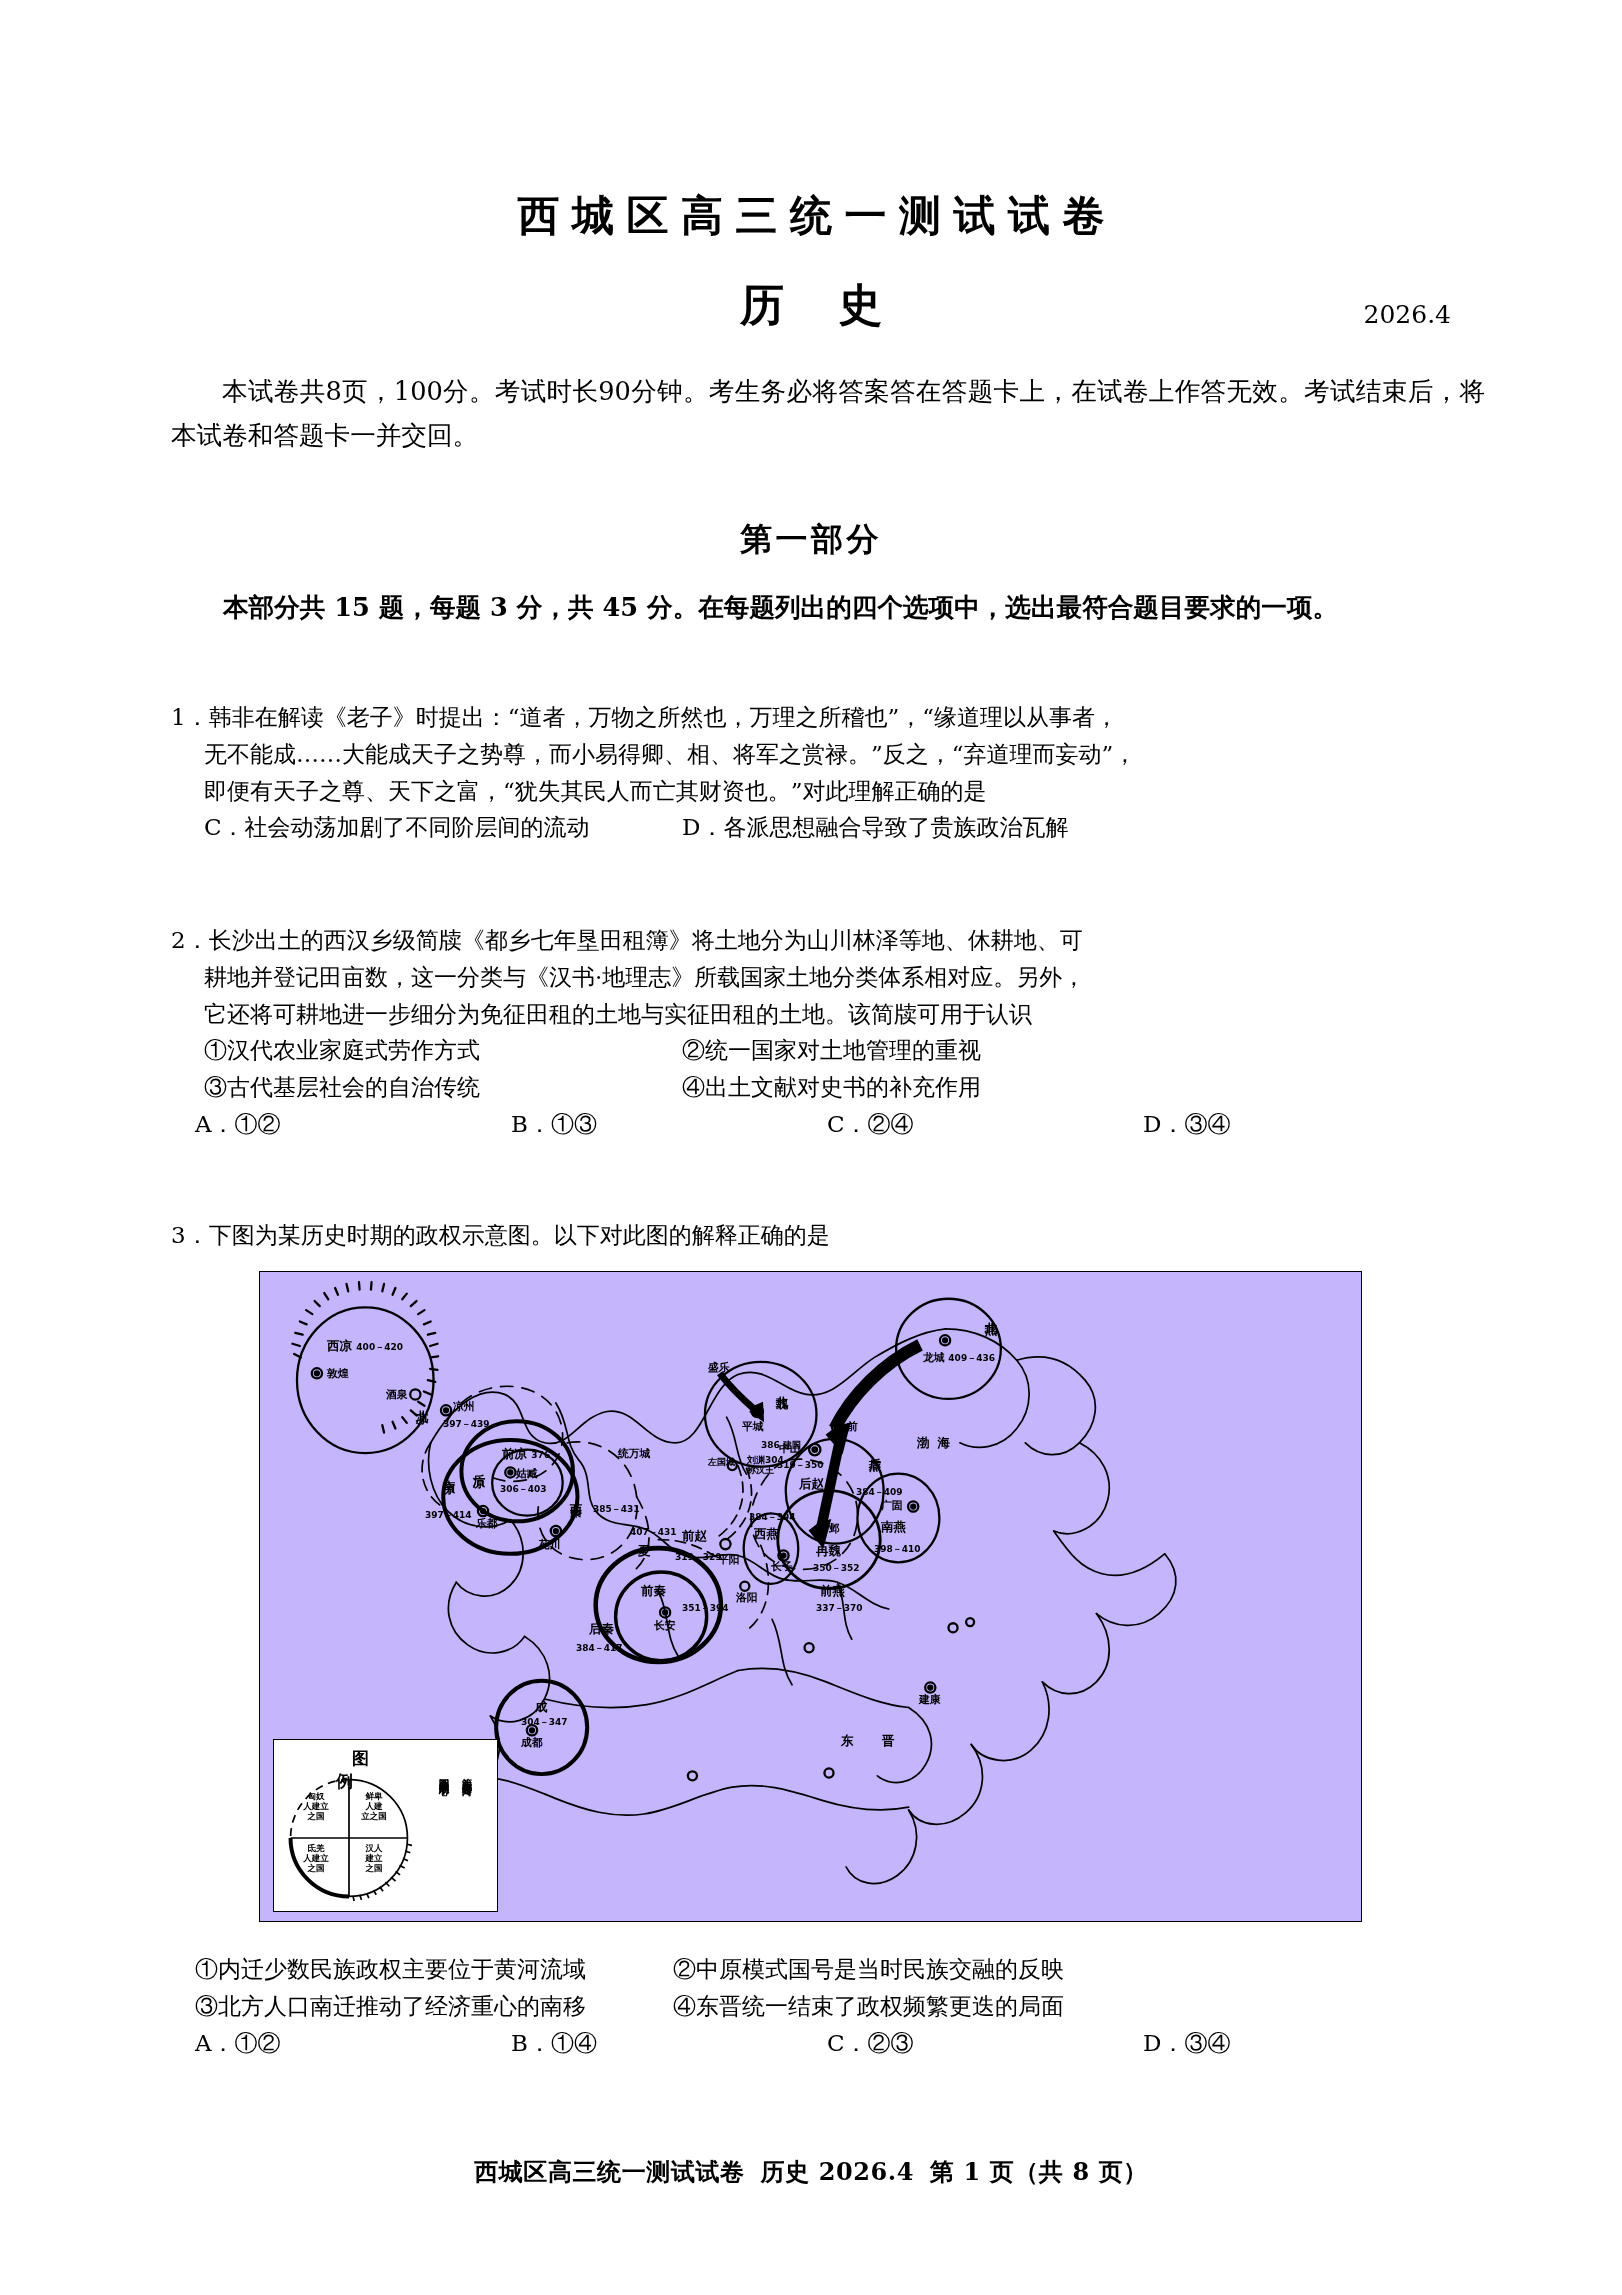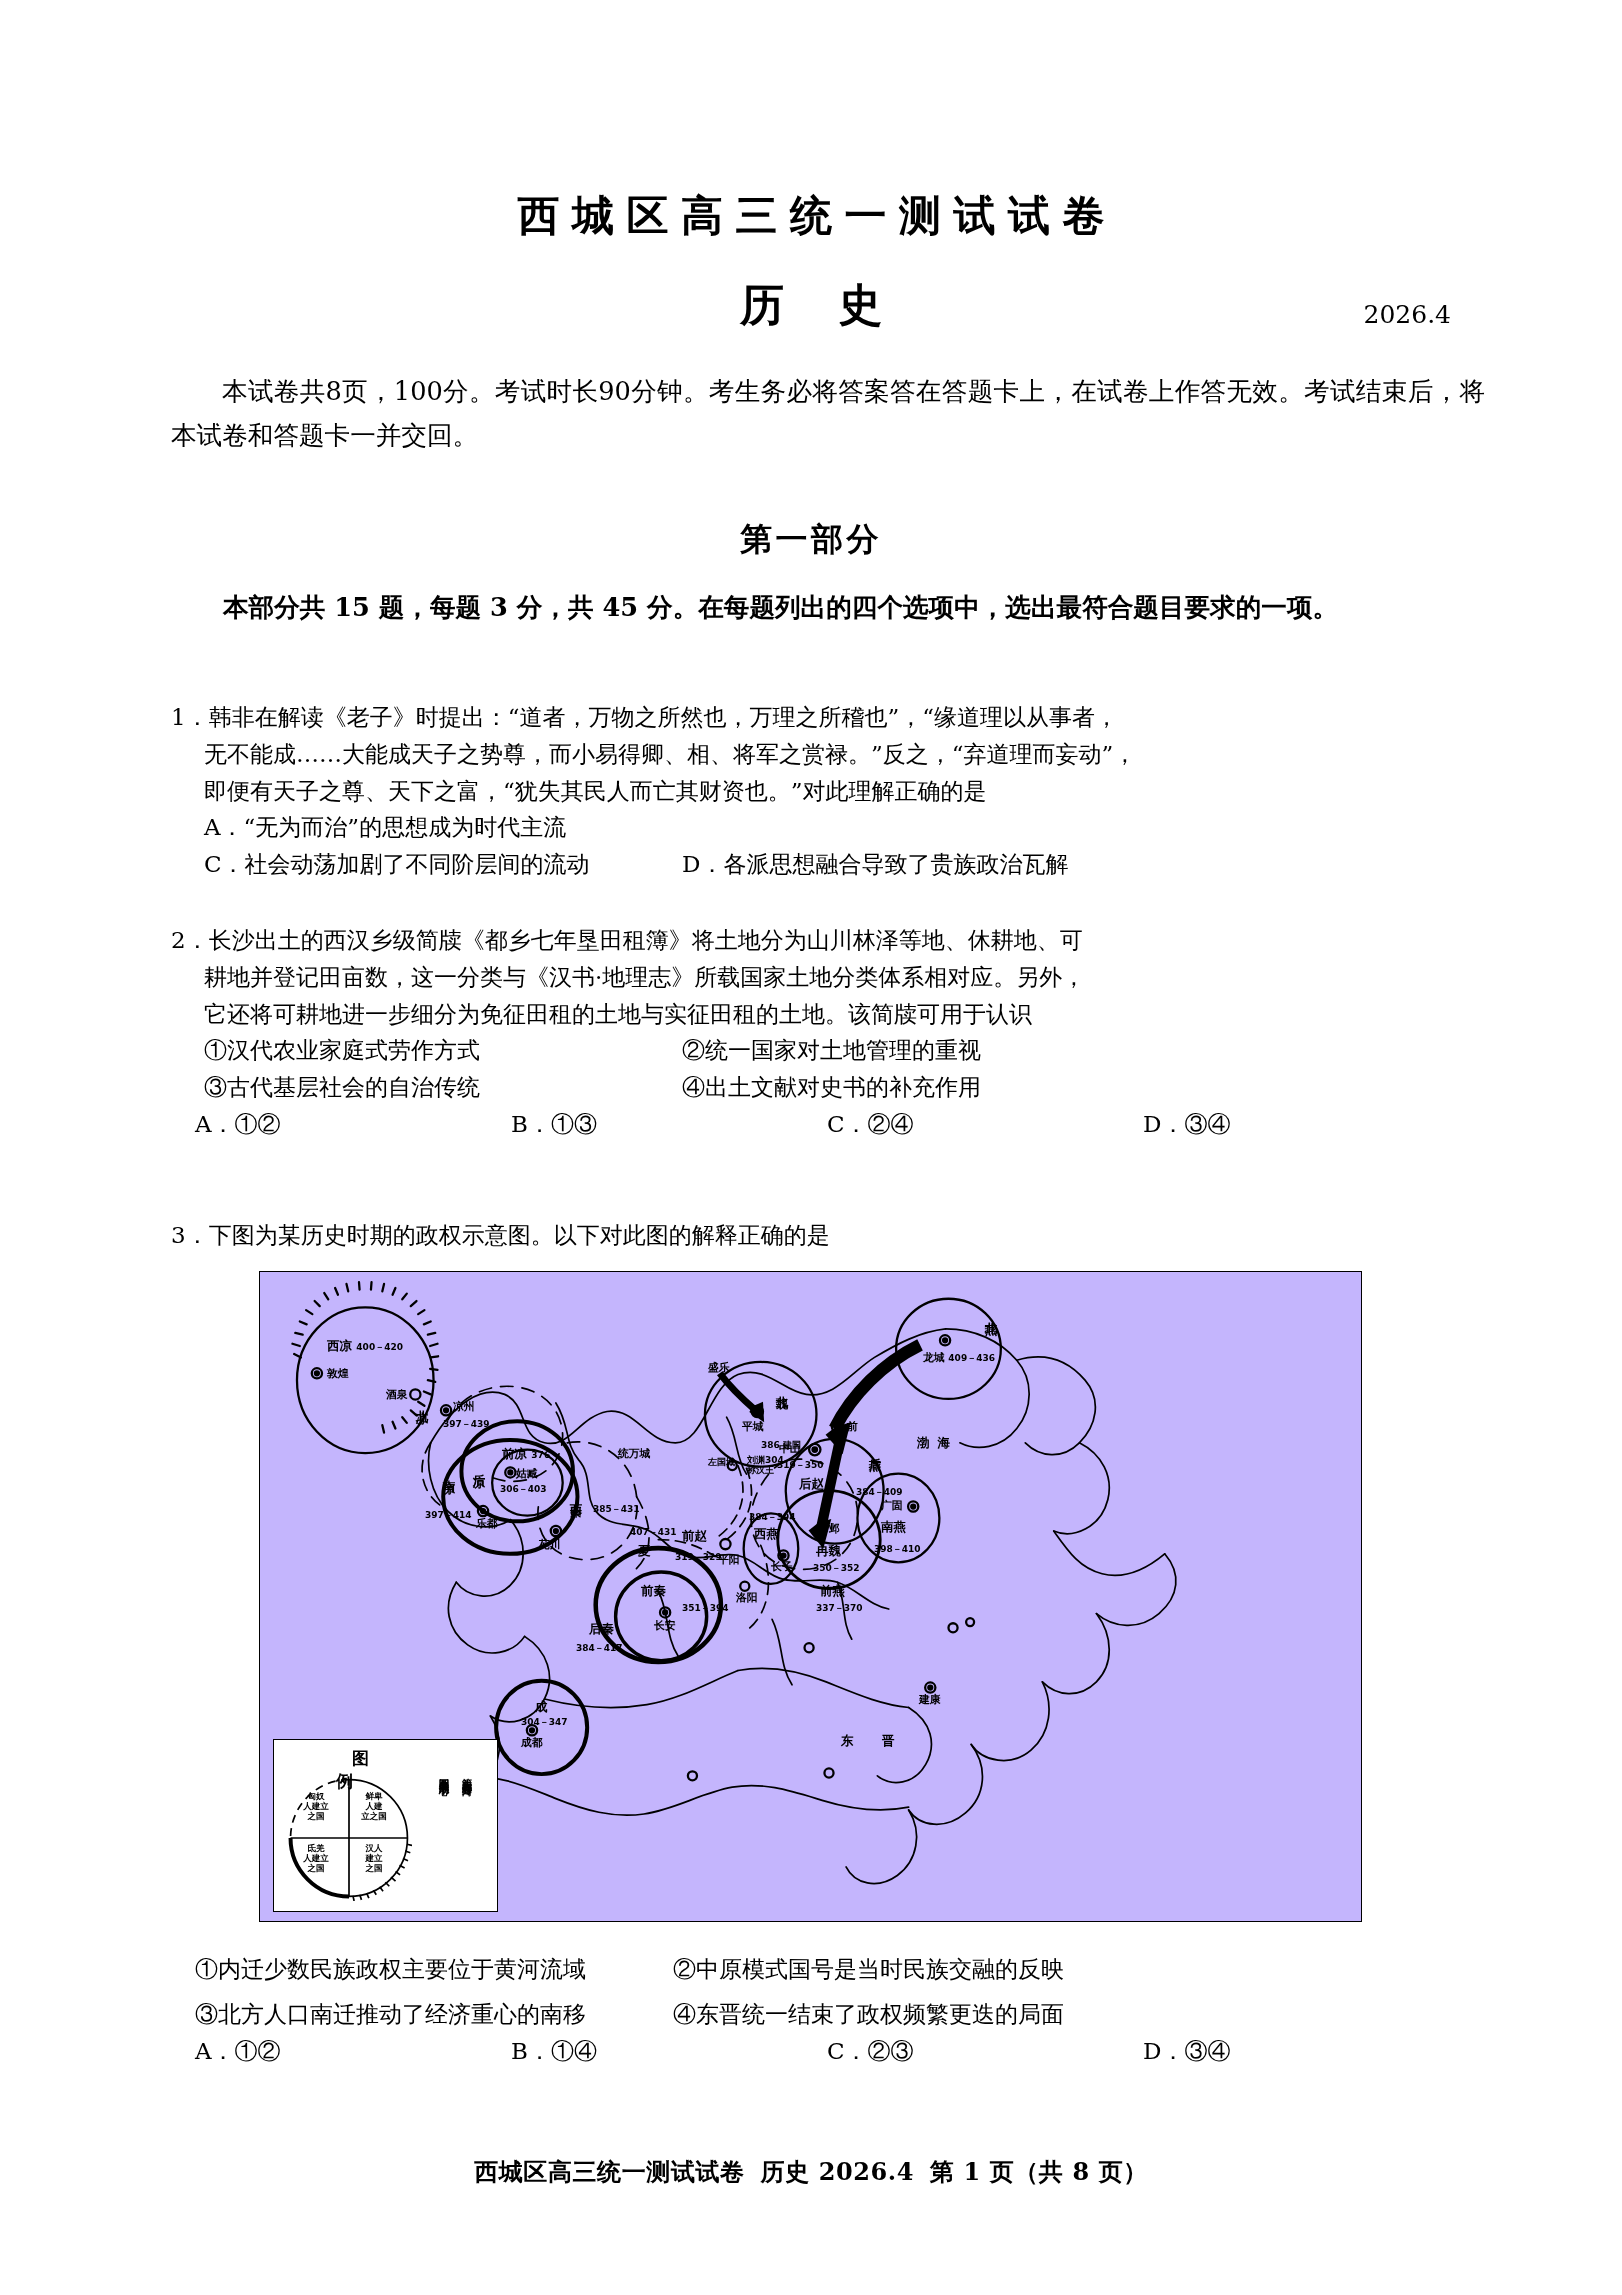--- a/index.html
+++ b/index.html
@@ -132,21 +132,20 @@
   <div class="part-title">第一部分</div>
   <div class="part-note">本部分共 15 题，每题 3 分，共 45 分。在每题列出的四个选项中，选出最符合题目要求的一项。</div>
 
   <div class="q" id="q1" style="top:699px;">
     <div class="q-line q-stem">
       <span class="q-num">1．</span><span>韩非在解读《老子》时提出：“道者，万物之所然也，万理之所稽也”，“缘道理以从事者，</span>
     </div>
     <div class="q-line q-body">无不能成……大能成天子之势尊，而小易得卿、相、将军之赏禄。”反之，“弃道理而妄动”，</div>
     <div class="q-line q-body">即便有天子之尊、天下之富，“犹失其民人而亡其财资也。”对此理解正确的是</div>
     <div class="opt-row">
-      <span class="opt opt-a">A．“无为而治”的思想成为时代主流</span>
     </div>
     <div class="opt-row">
       <span class="opt opt-a">C．社会动荡加剧了不同阶层间的流动</span>
       <span class="opt opt-b">D．各派思想融合导致了贵族政治瓦解</span>
     </div>
   </div>
 
   <div class="q" id="q2" style="top:922px;">
     <div class="q-line q-stem">
       <span class="q-num">2．</span><span>长沙出土的西汉乡级简牍《都乡七年垦田租簿》将土地分为山川林泽等地、休耕地、可</span>
@@ -407,21 +406,21 @@
       <div class="legend-note ln-1">箭头表示迁移方向</div>
       <div class="legend-note ln-2">圆圈表示活动中心</div>
     </div>
   </div>
 
   <div class="q" id="q3b" style="top:1951px;">
     <div class="opt-row" style="margin-left:24px;">
       <span class="opt opt-a">①内迁少数民族政权主要位于黄河流域</span>
       <span class="opt opt-b">②中原模式国号是当时民族交融的反映</span>
     </div>
-    <div class="opt-row" style="margin-left:24px;margin-top:8px;">
+    <div class="opt-row" style="margin-left:24px;">
       <span class="opt opt-a">③北方人口南迁推动了经济重心的南移</span>
       <span class="opt opt-b">④东晋统一结束了政权频繁更迭的局面</span>
     </div>
     <div class="opt-row" style="margin-left:24px;">
       <span class="opt opt-quarter">A．①②</span>
       <span class="opt opt-quarter">B．①④</span>
       <span class="opt opt-quarter">C．②③</span>
       <span class="opt opt-quarter">D．③④</span>
     </div>
   </div>

